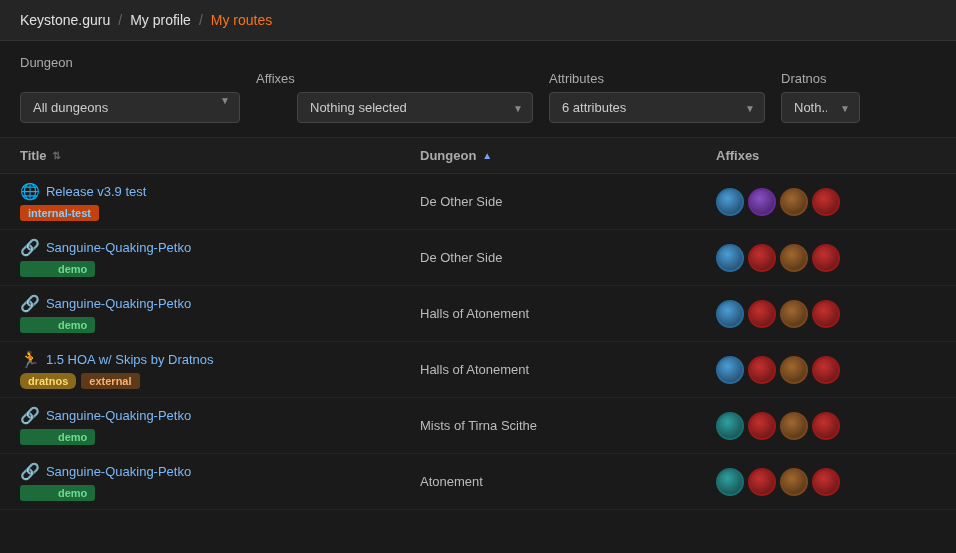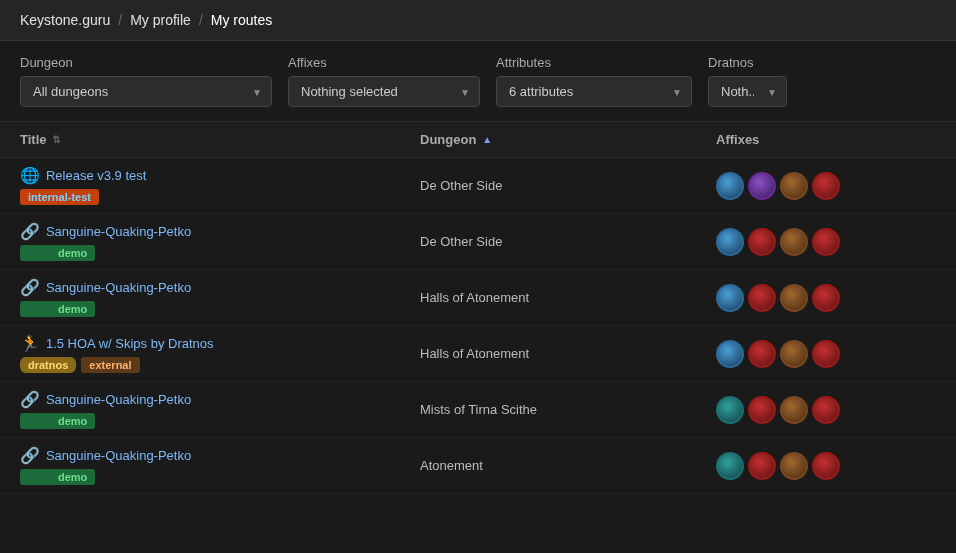--- a/index.html
+++ b/index.html
@@ -23,21 +23,21 @@
     }
     .breadcrumb-link {
       color: #e0e0e0;
       text-decoration: none;
       cursor: pointer;
     }
     .breadcrumb-sep {
       color: #666;
     }
     .breadcrumb-current {
-      color: #ffffff;
+      color: #f97316;
     }
 
     .filters {
       background: #1a1a1a;
       padding: 14px 20px;
       display: flex;
       gap: 16px;
       align-items: flex-end;
       border-bottom: 1px solid #2a2a2a;
     }
@@ -68,23 +68,23 @@
     .select-wrapper::after {
       content: '▼';
       position: absolute;
       right: 10px;
       top: 50%;
       transform: translateY(-50%);
       color: #888;
       font-size: 10px;
       pointer-events: none;
     }
-    .select-dungeon { width: 252px; }
-    .select-affixes { width: 192px; }
-    .select-attributes { width: 196px; }
+    .select-dungeon { width: 220px; margin-top: 16px; }
+    .select-affixes { width: 236px; margin-left: 41px; }
+    .select-attributes { width: 216px; }
     .select-requires { width: 79px; }
 
     .table-container {
       padding: 0 0;
     }
     .table-header {
       display: grid;
       grid-template-columns: 400px 1fr 220px;
       padding: 10px 20px;
       border-bottom: 1px solid #2a2a2a;

